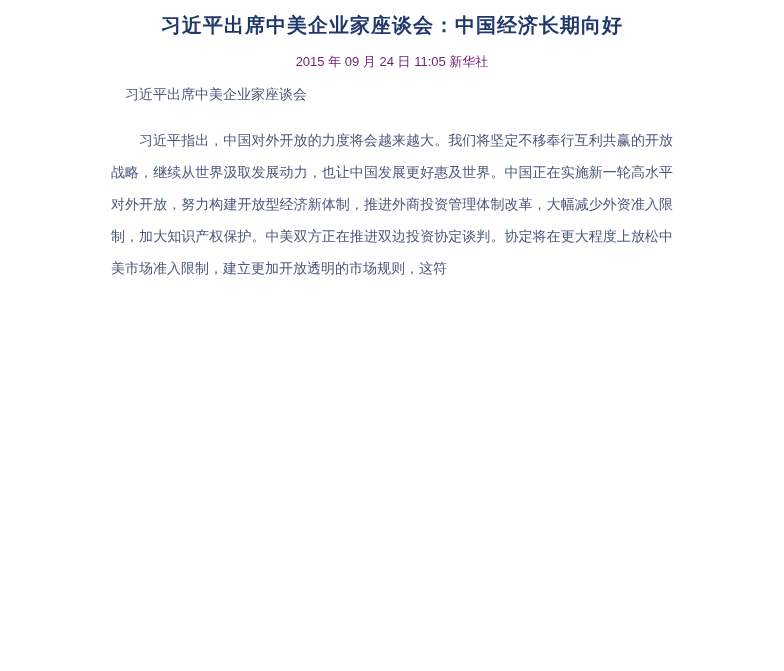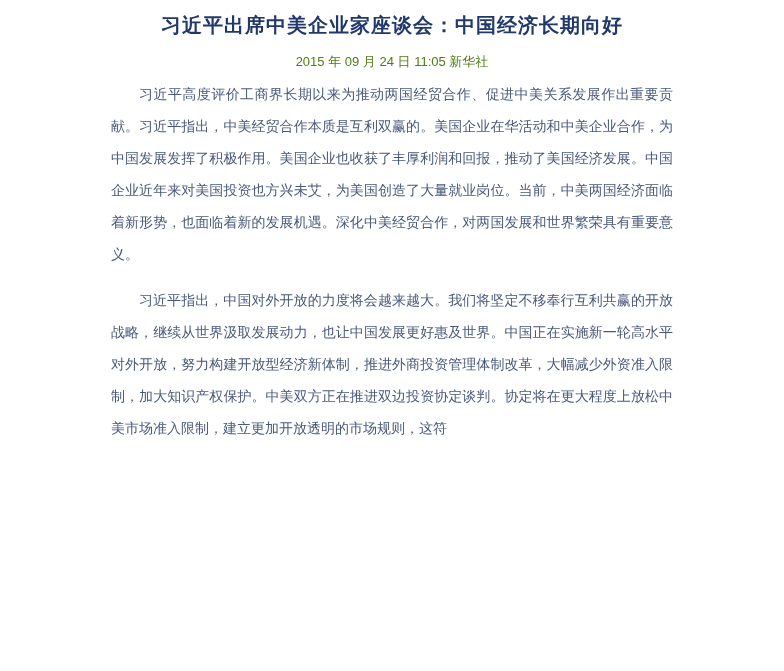--- a/index.html
+++ b/index.html
@@ -27,21 +27,21 @@
     line-height: 30px;
     font-weight: bold;
     letter-spacing: 1px;
     color: #21396a;
   }
   .article-dateline {
     margin: 12px 0 6px 0;
     text-align: center;
     font-size: 13px;
     line-height: 20px;
-    color: #4d7c0f;
+    color: #701a75;
   }
   .article-body {
     font-size: 14px;
     color: #49587a;
   }
   .article-body p {
     margin: 0 0 14px 0;
     line-height: 32px;
     text-align: justify;
   }
@@ -49,17 +49,17 @@
   .article-body p.indent-2 { text-indent: 2em; }
 </style>
 </head>
 <body>
 
 <div class="page">
   <div class="article">
     <h1 class="article-title">习近平出席中美企业家座谈会：中国经济长期向好</h1>
     <div class="article-dateline">2015 年 09 月 24 日 11:05 新华社</div>
     <div class="article-body">
-        <p class="indent-2">习近平高度评价工商界长期以来为推动两国经贸合作、促进中美关系发展作出重要贡献。习近平指出，中美经贸合作本质是互利双赢的。美国企业在华活动和中美企业合作，为中国发展发挥了积极作用。美国企业也收获了丰厚利润和回报，推动了美国经济发展。中国企业近年来对美国投资也方兴未艾，为美国创造了大量就业岗位。当前，中美两国经济面临着新形势，也面临着新的发展机遇。深化中美经贸合作，对两国发展和世界繁荣具有重要意义。</p>
+        <p class="indent-1">习近平出席中美企业家座谈会</p>
         <p class="indent-2">习近平指出，中国对外开放的力度将会越来越大。我们将坚定不移奉行互利共赢的开放战略，继续从世界汲取发展动力，也让中国发展更好惠及世界。中国正在实施新一轮高水平对外开放，努力构建开放型经济新体制，推进外商投资管理体制改革，大幅减少外资准入限制，加大知识产权保护。中美双方正在推进双边投资协定谈判。协定将在更大程度上放松中美市场准入限制，建立更加开放透明的市场规则，这符</p>
       </div>
   </div>
 </div>
 
 </body></html>

